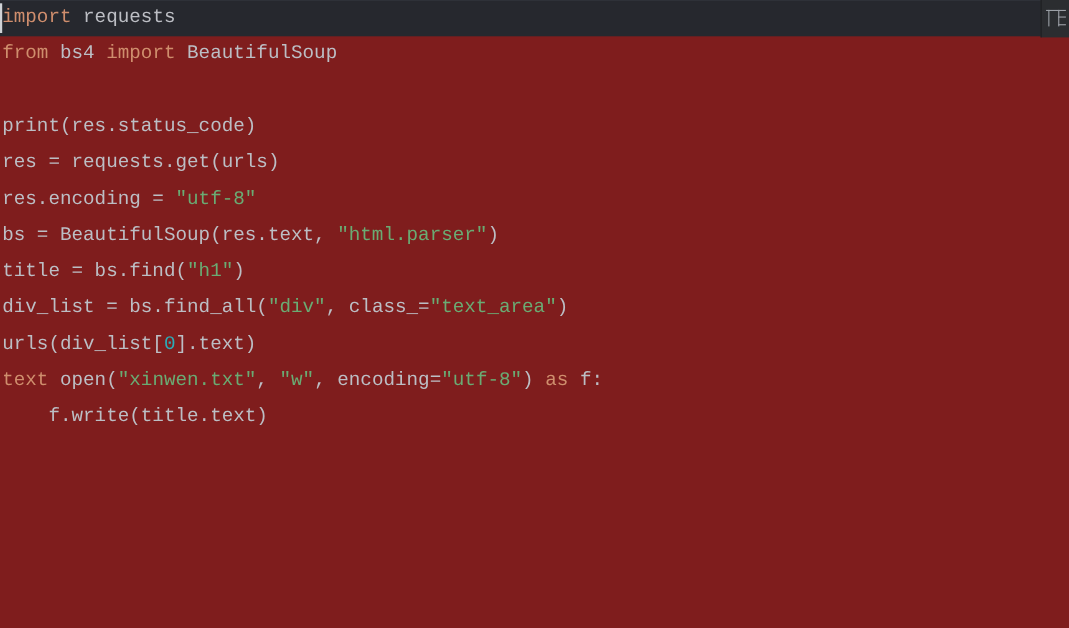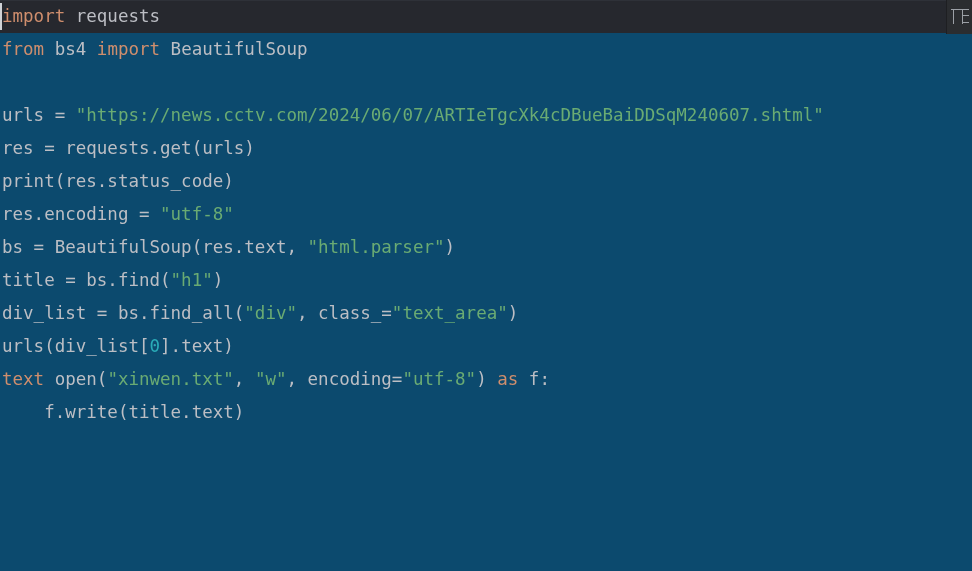--- a/index.html
+++ b/index.html
@@ -92,33 +92,32 @@
     background: #9ca0a6;
   }
   #top-right-overlay .glyph .h3 {
     position: absolute; left: 11px; top: 13px; width: 7px; height: 1px;
     background: #9ca0a6;
   }
 </style>
 </head>
 <body>
 
-<div id="editor" style="background: #0c4a6e;">
+<div id="editor" style="background: #7f1d1d; font-family: Liberation Mono, monospace;">
 
   <div id="current-line-highlight" style="background: rgb(38, 40, 46);"></div>
 
   <div id="caret"></div>
 
   <div id="code-area">
       <div class="code-line"><span class="tok-kw">import</span><span class="tok-plain"> requests</span></div>
       <div class="code-line"><span class="tok-kw">from</span><span class="tok-plain"> bs4 </span><span class="tok-kw">import</span><span class="tok-plain"> BeautifulSoup</span></div>
       <div class="code-line">&nbsp;</div>
-      <div class="code-line"><span class="tok-plain">urls = </span><span class="tok-str">"https://news.cctv.com/2024/06/07/ARTIeTgcXk4cDBueBaiDDSqM240607.shtml"</span></div>
+      <div class="code-line"><span class="tok-plain">print(res.status_code)</span></div>
       <div class="code-line"><span class="tok-plain">res = requests.get(urls)</span></div>
-      <div class="code-line"><span class="tok-plain">print(res.status_code)</span></div>
       <div class="code-line"><span class="tok-plain">res.encoding = </span><span class="tok-str">"utf-8"</span></div>
       <div class="code-line"><span class="tok-plain">bs = BeautifulSoup(res.text, </span><span class="tok-str">"html.parser"</span><span class="tok-plain">)</span></div>
       <div class="code-line"><span class="tok-plain">title = bs.find(</span><span class="tok-str">"h1"</span><span class="tok-plain">)</span></div>
       <div class="code-line"><span class="tok-plain">div_list = bs.find_all(</span><span class="tok-str">"div"</span><span class="tok-plain">, class_=</span><span class="tok-str">"text_area"</span><span class="tok-plain">)</span></div>
       <div class="code-line"><span class="tok-plain">urls(div_list[</span><span class="tok-num">0</span><span class="tok-plain">].text)</span></div>
       <div class="code-line"><span class="tok-kw">text</span><span class="tok-plain"> open(</span><span class="tok-str">"xinwen.txt"</span><span class="tok-plain">, </span><span class="tok-str">"w"</span><span class="tok-plain">, encoding=</span><span class="tok-str">"utf-8"</span><span class="tok-plain">) </span><span class="tok-kw">as</span><span class="tok-plain"> f:</span></div>
       <div class="code-line"><span class="tok-plain">    f.write(title.text)</span></div>
       <div class="code-line">&nbsp;</div>
       <div class="code-line">&nbsp;</div>
     </div>

